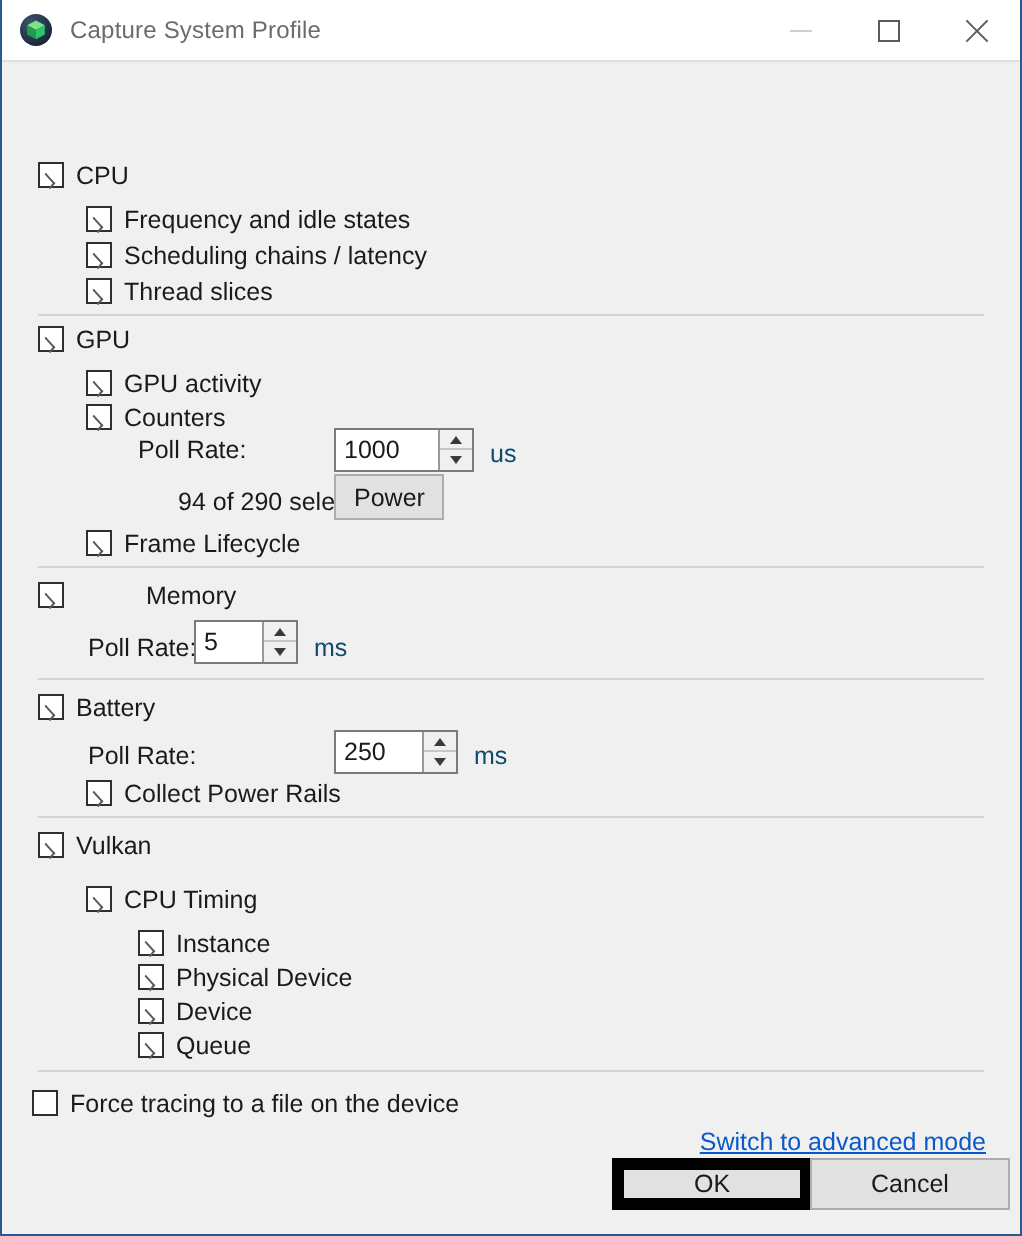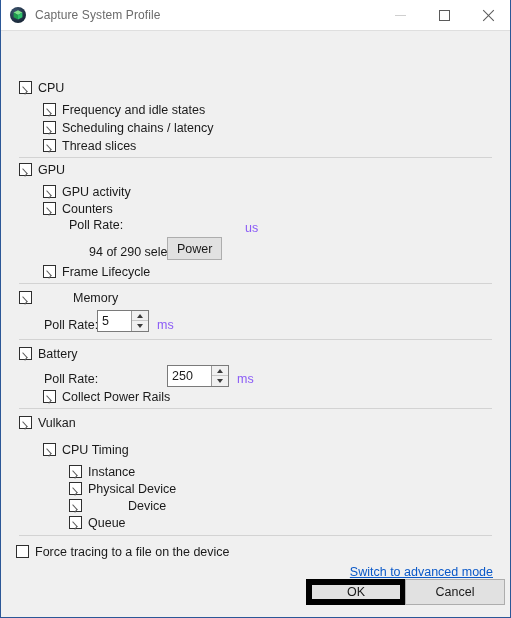--- a/index.html
+++ b/index.html
@@ -159,21 +159,21 @@
   .spin .btns .b.up { border-bottom: 1px solid #c6c6c6; }
   .tri-up, .tri-dn {
     width: 0; height: 0;
     border-left: 3.5px solid transparent;
     border-right: 3.5px solid transparent;
   }
   .tri-up { border-bottom: 4px solid #3a3a3a; }
   .tri-dn { border-top: 4px solid #3a3a3a; }
 
   .unit {
-    font-size: 12.5px; color: #8b5cf6;
+    font-size: 12.5px; color: #0c4a6e;
     margin-left: 8px;
   }
 
   
   .btn {
     background: #e1e1e1;
     border: 1px solid #adadad;
     font-size: 12.5px;
     color: #1a1a1a;
     font-family: "Liberation Sans", sans-serif;
@@ -280,20 +280,31 @@
       <span class="lbl">GPU activity</span>
     </div>
     <div class="cb checked abs" style="left:42px; top:167px;">
       <span class="box"></span>
       <span class="lbl">Counters</span>
     </div>
 
     <div class="abs" style="left:68px; top:187px; display:flex; align-items:center;">
       <span class="lbl-plain">Poll Rate:</span>
     </div>
+    <div class="spin abs" style="left:166px; top:183px; width:70px;">
+      <span class="val">1000</span>
+      <span class="btns">
+        <span class="b up">
+            <i class="tri-up"></i>
+          </span>
+        <span class="b dn">
+            <i class="tri-dn"></i>
+          </span>
+      </span>
+    </div>
     <div class="abs" style="left:236px; top:187px;">
       <span class="unit">us</span>
     </div>
 
     <div class="abs" style="left:88px; top:211px;">
       <span class="lbl-plain">94 of 290 selected</span>
     </div>
     <div class="btn small abs" style="left:166px; top:206px;">
       <span>Power</span>
     </div>
@@ -367,21 +378,21 @@
     </div>
 
     <div class="cb checked abs" style="left:42px; top:408px;">
       <span class="box"></span>
       <span class="lbl">CPU Timing</span>
     </div>
     <div class="cb checked abs" style="left:68px; top:447px;">
       <span class="box"></span>
       <span class="lbl">Physical Device</span>
     </div>
-    <div class="cb checked abs" style="left:68px; top:464px;gap:40px;">
+    <div class="cb checked abs" style="left:68px; top:464px;">
       <span class="box"></span>
       <span class="lbl">Device</span>
     </div>
     <div class="cb checked abs" style="left:68px; top:481px;">
       <span class="box"></span>
       <span class="lbl">Queue</span>
     </div>
 
     <div class="sep abs" style="left:18px; top:504px; width:473px;"></div>
 

